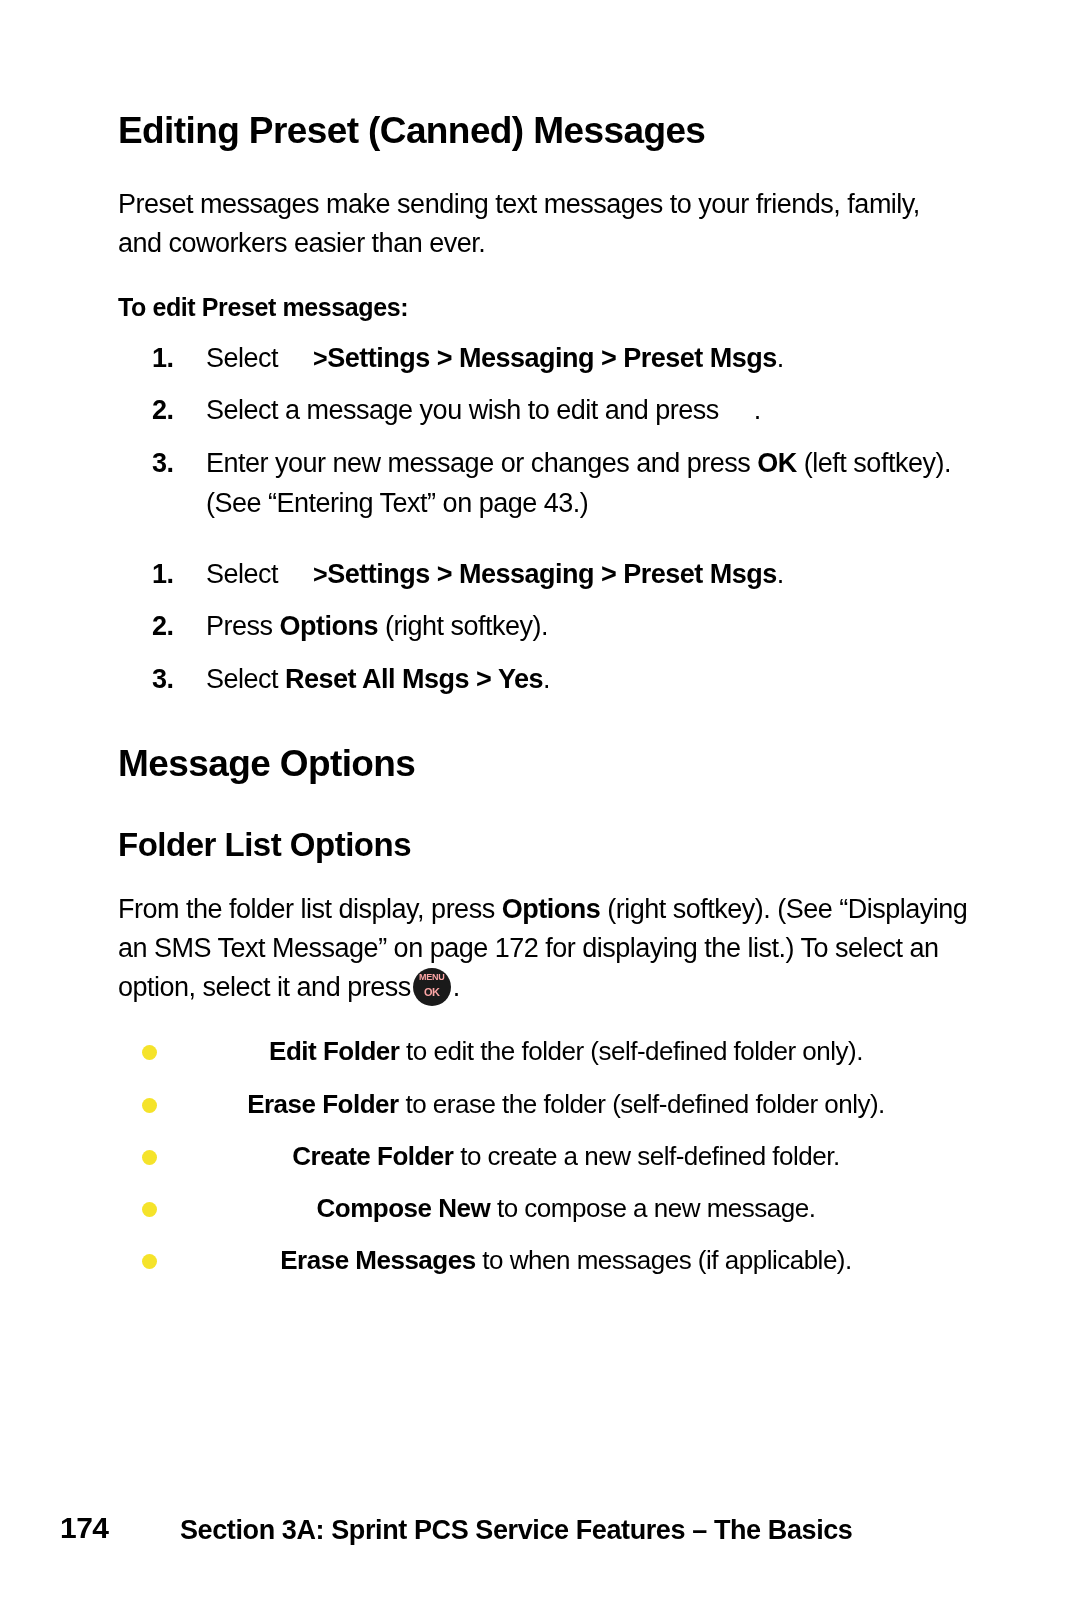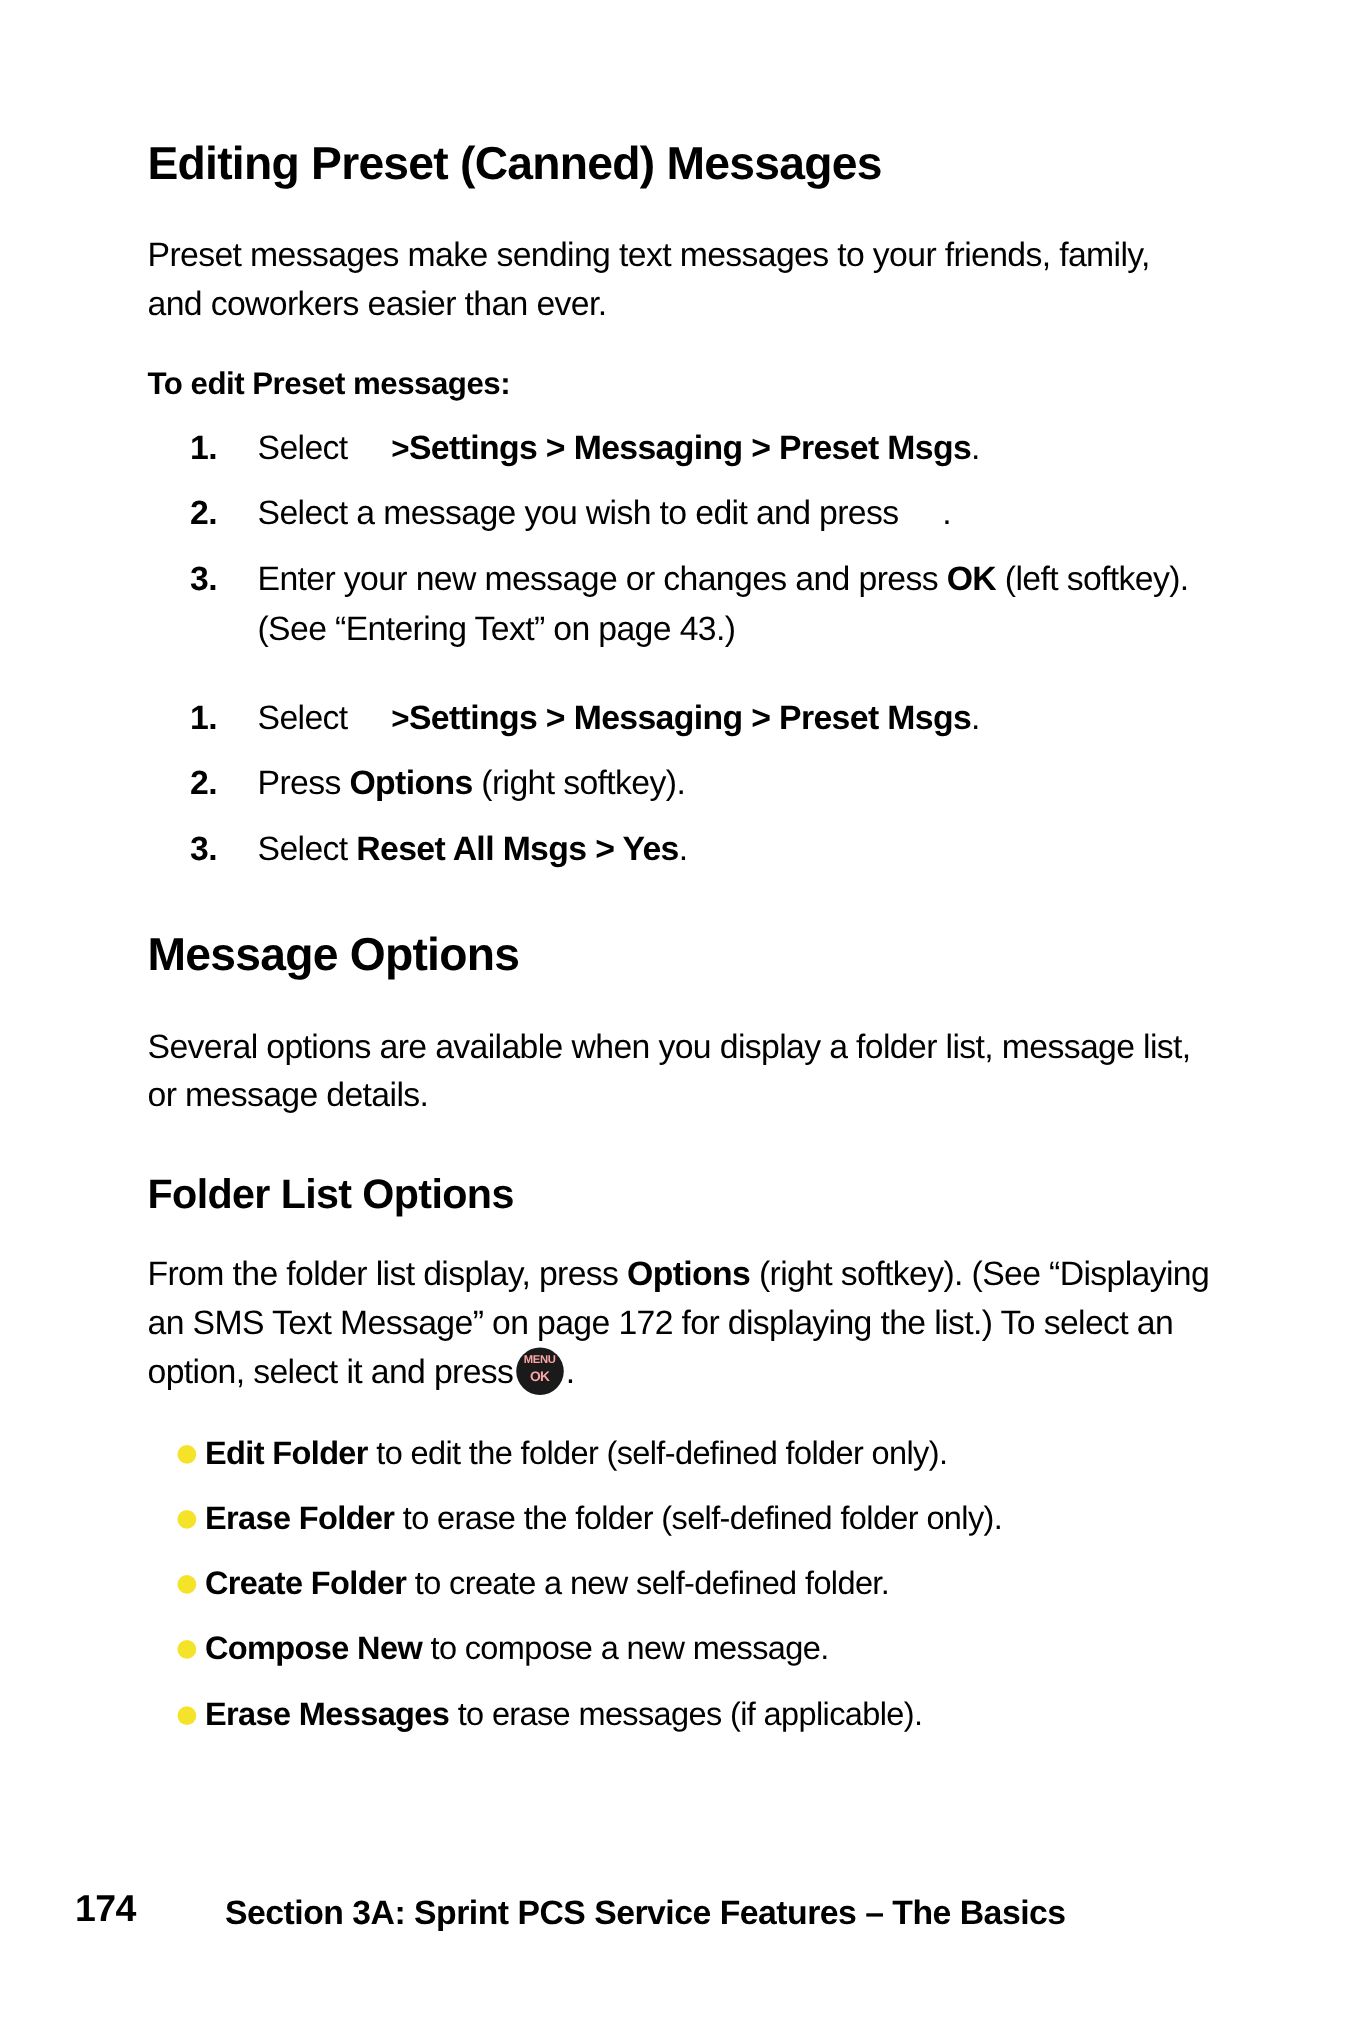--- a/index.html
+++ b/index.html
@@ -85,20 +85,21 @@
     margin: 0;
     padding: 0;
   }
   ul.bullets li {
     position: relative;
     padding-left: 46px;
     font-size: 26px;
     line-height: 1.55;
     letter-spacing: -0.5px;
     margin-bottom: 12px;
+    text-align: center;
   }
   ul.bullets li .dot {
     position: absolute;
     left: 24px;
     top: 14px;
     width: 15px;
     height: 15px;
     border-radius: 50%;
     background: #f5e32a;
   }
@@ -195,21 +196,20 @@
       <li>
         <span class="num">2.</span><span>Press</span> <b>Options</b> <span>(right softkey).</span>
       </li>
       <li>
         <span class="num">3.</span><span>Select</span> <b>Reset All Msgs &gt; Yes</b><span>.</span>
       </li>
     </ol>
 
     <h1 class="section-title" style="margin-top:44px;">Message Options</h1>
 
-    <p class="body-text">Several options are available when you display a folder list, message list, or message details.</p>
 
     <h2 class="subsection-title" style="margin-top:40px;">Folder List Options</h2>
 
     <p class="body-text" style="margin-bottom:24px;">
       <span>From the folder list display, press</span>
       <b>Options</b>
       <span>(right softkey). (See “Displaying an SMS Text Message” on page 172 for displaying the list.) To select an option, select it and press</span><span class="menu-icon"><span class="t">MENU</span><span class="b">OK</span></span><span>.</span>
     </p>
 
     <ul class="bullets">
@@ -219,21 +219,21 @@
       <li>
         <span class="dot" style="background: rgb(245, 227, 42);"></span><b>Erase Folder</b> <span>to erase the folder (self-defined folder only).</span>
       </li>
       <li>
         <span class="dot" style="background: rgb(245, 227, 42);"></span><b>Create Folder</b> <span>to create a new self-defined folder.</span>
       </li>
       <li>
         <span class="dot" style="background: rgb(245, 227, 42);"></span><b>Compose New</b> <span>to compose a new message.</span>
       </li>
       <li>
-        <span class="dot" style="background: rgb(245, 227, 42);"></span><b>Erase Messages</b> <span>to erase messages (if applicable).</span>
+        <span class="dot" style="background: rgb(245, 227, 42);"></span><b>Erase Messages</b> <span>to when messages (if applicable).</span>
       </li>
     </ul>
 
   </div>
 
   <div class="footer">
     <span class="page-num">174</span>
     <span class="footer-text">Section 3A: Sprint PCS Service Features – The Basics</span>
   </div>
 </div>

